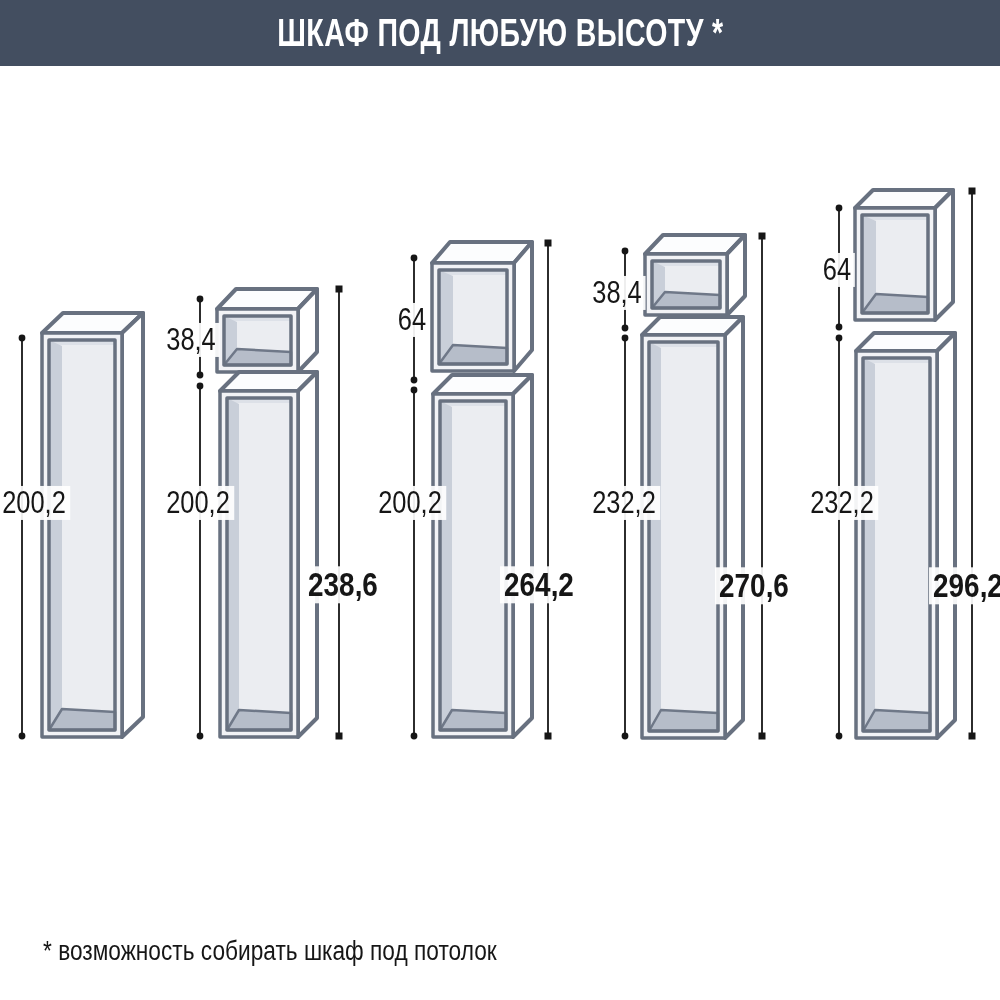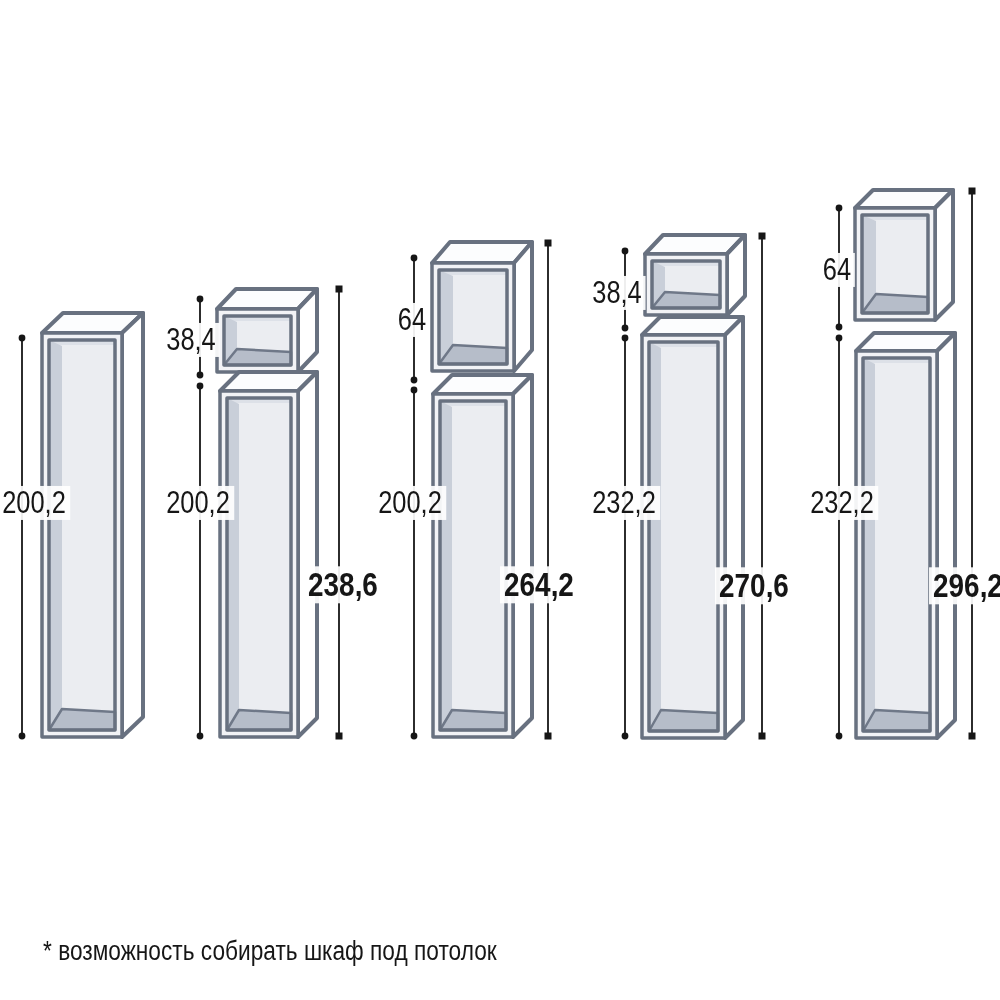--- a/index.html
+++ b/index.html
@@ -184,20 +184,23 @@
         <polygon points="937,351 955,333 955,720 937,738" fill="#ffffff" stroke="#687180" stroke-width="4" stroke-linejoin="round"></polygon>
         <path d="M856,351h81v387h-81Z M863,358h67v373h-67Z" fill="#f2f3f6" fill-rule="evenodd"></path>
         <rect x="863" y="358" width="67" height="373" fill="#ebedf1"></rect>
         <rect x="863" y="358" width="67" height="5" fill="#dde1e8"></rect>
         <polygon points="863,358 875,364 875,710 863,731" fill="#c9cfd9"></polygon>
         <polygon points="863,731 875,710 930,713 930,731" fill="#b6bdc9" stroke="#6f7888" stroke-width="2.5" stroke-linejoin="round"></polygon>
         <path d="M856,351h81v387h-81Z M863,358h67v373h-67Z" fill="none" stroke="#687180" stroke-width="3.5" stroke-linejoin="round"></path>
       </g>
     </svg>
 
+  <div class="header-bar">
+    <div class="header-title">ШКАФ ПОД ЛЮБУЮ ВЫСОТУ *</div>
+  </div>
 
   <div class="dim-label" style="left:34px;top:503px">200,2</div>
 
   <div class="dim-label" style="left:191px;top:340px">38,4</div>
   <div class="dim-label" style="left:198px;top:503px">200,2</div>
   <div class="dim-label total" style="left:343px;top:585px">238,6</div>
 
   <div class="dim-label" style="left:412px;top:320px">64</div>
   <div class="dim-label" style="left:410px;top:503px">200,2</div>
   <div class="dim-label total" style="left:539px;top:585px">264,2</div>

